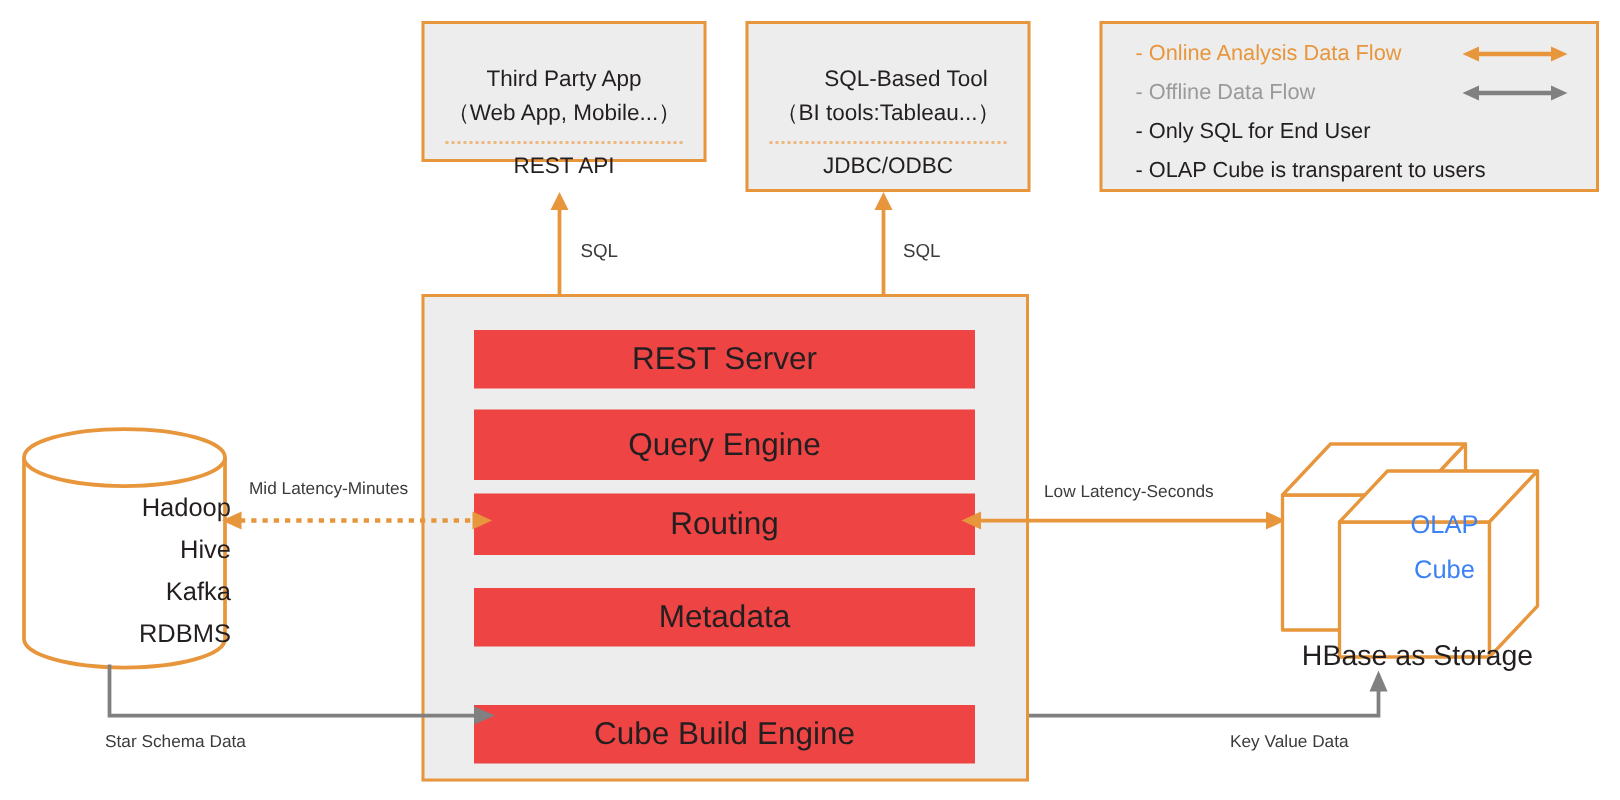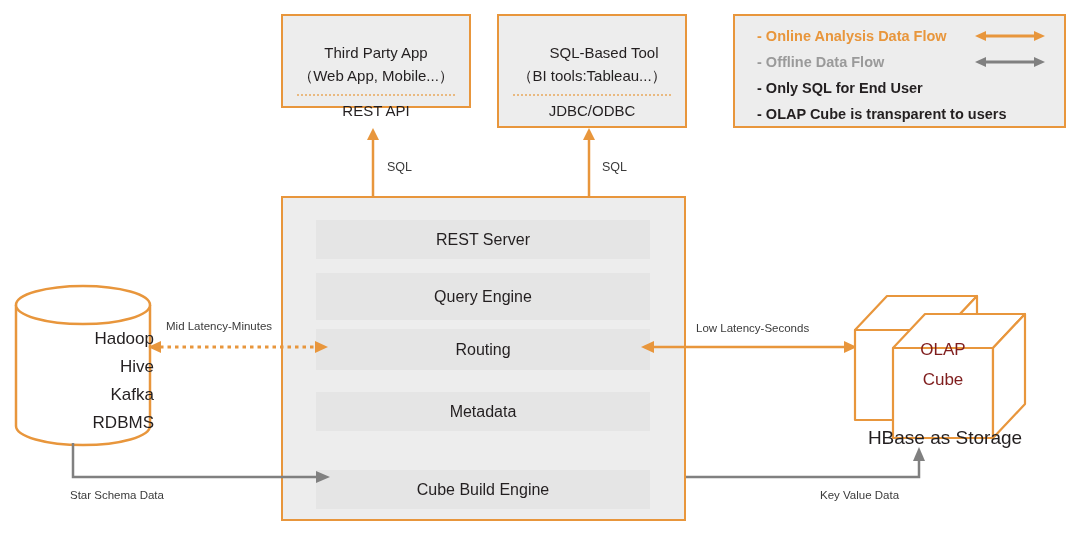--- a/index.html
+++ b/index.html
@@ -45,37 +45,37 @@
 
   
   .legend-row {
     display: flex;
     align-items: center;
     height: 26px;
     padding-left: 22px;
     font-size: 14.5px;
     white-space: nowrap;
   }
-  .legend-label { width: 218px; font-weight: bold; }
+  .legend-label { width: 218px; }
   .legend-online { color: #e8963c; }
   .legend-offline { color: #9a9a9a; }
   .legend-plain { color: #231f20; }
 
   
   .panel {
     background: #ededed;
     border: 2px solid #e8963c;
     box-sizing: border-box;
   }
   .layer-box {
-    background: #e5e5e5;
+    background: #ef4444;
     display: flex;
     align-items: center;
     justify-content: center;
-    font-size: 16px;
+    font-size: 21px;
     color: #231f20;
   }
 
   
   .annot {
     font-size: 11.5px;
     color: #3b3b3b;
     white-space: nowrap;
   }
   .sql-label {
@@ -89,21 +89,22 @@
     font-size: 17px;
     line-height: 28px;
     color: #231f20;
   }
 
   
   .cube-text {
     text-align: center;
     font-size: 17px;
     line-height: 30px;
-    color: #7f1d1d;
+    color: #3b82f6;
+    margin-left: 20px;
   }
   .storage-label {
     font-size: 19px;
     color: #231f20;
     white-space: nowrap;
     text-align: center;
   }
   svg { display: block; overflow: visible; }
 </style>
 </head>

